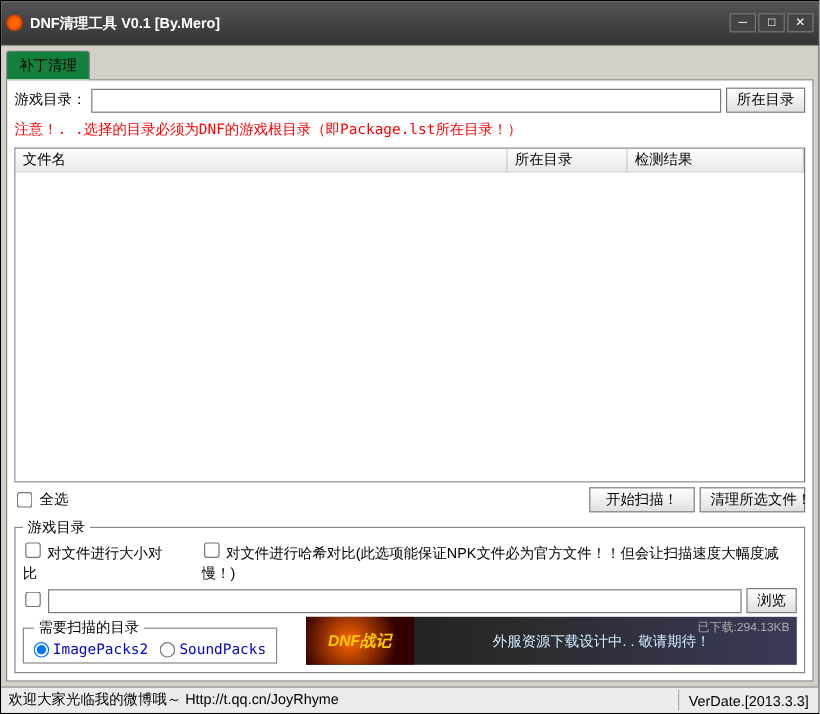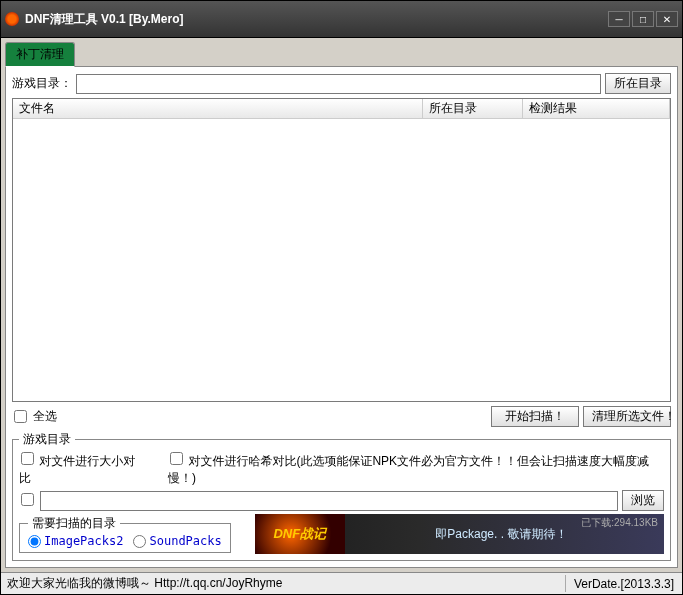--- a/index.html
+++ b/index.html
@@ -245,20 +245,21 @@
       <div class="tab">补丁清理</div>
     </div>
     <div class="tab-body">
 
       <div class="row">
         <span class="label">游戏目录：</span>
         <input class="textinput" type="text" value="" style="">
         <button class="btn">所在目录</button>
       </div>
 
+      <div class="warning">注意！. .选择的目录必须为DNF的游戏根目录（即Package.lst所在目录！）</div>
 
       <div class="listview">
         <div class="lv-header">
           <div class="lv-col" style="flex:0 0 410px">文件名</div>
           <div class="lv-col" style="flex:0 0 100px">所在目录</div>
           <div class="lv-col" style="flex:1">检测结果</div>
         </div>
         <div class="lv-body"></div>
       </div>
 
@@ -302,21 +303,21 @@
             <label class="radio-item">
               <input type="radio" name="pack" style="">
               <span>SoundPacks</span>
             </label>
           </fieldset>
           <div class="banner">
             <div class="banner-logo">DNF战记</div>
             <div class="banner-dlcount">
               <span>已下载:</span><span>294.13KB</span>
             </div>
-            <div class="banner-right">即Package. . 敬请期待！</div>
+            <div class="banner-right">外服资源下载设计中. . 敬请期待！</div>
           </div>
         </div>
       </fieldset>
 
     </div>
   </div>
 
   <div class="statusbar">
     <div class="status-left">欢迎大家光临我的微博哦～ Http://t.qq.cn/JoyRhyme</div>
     <div class="status-right">VerDate.[2013.3.3]</div>

